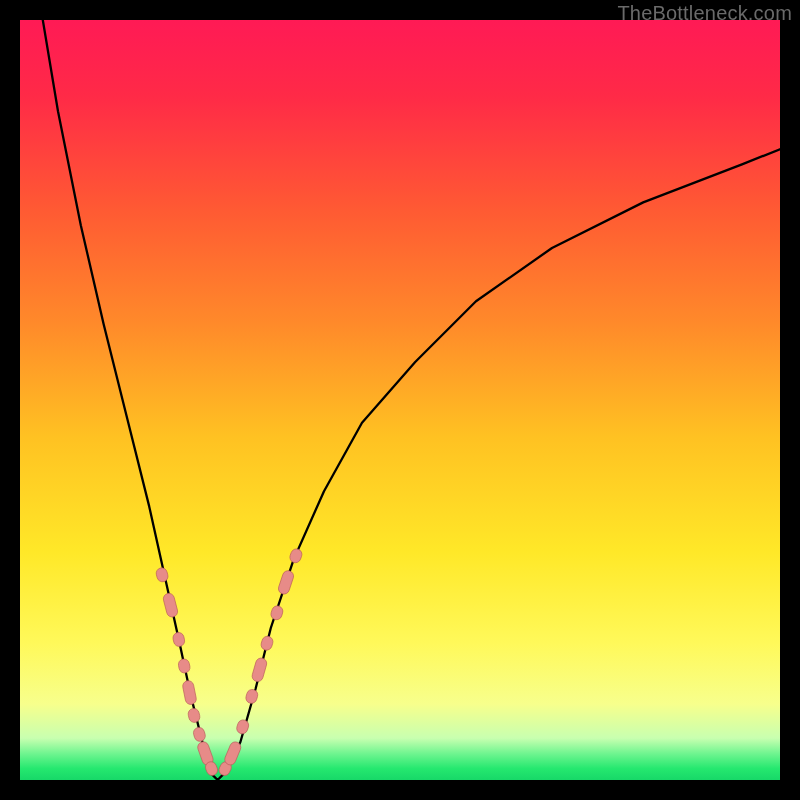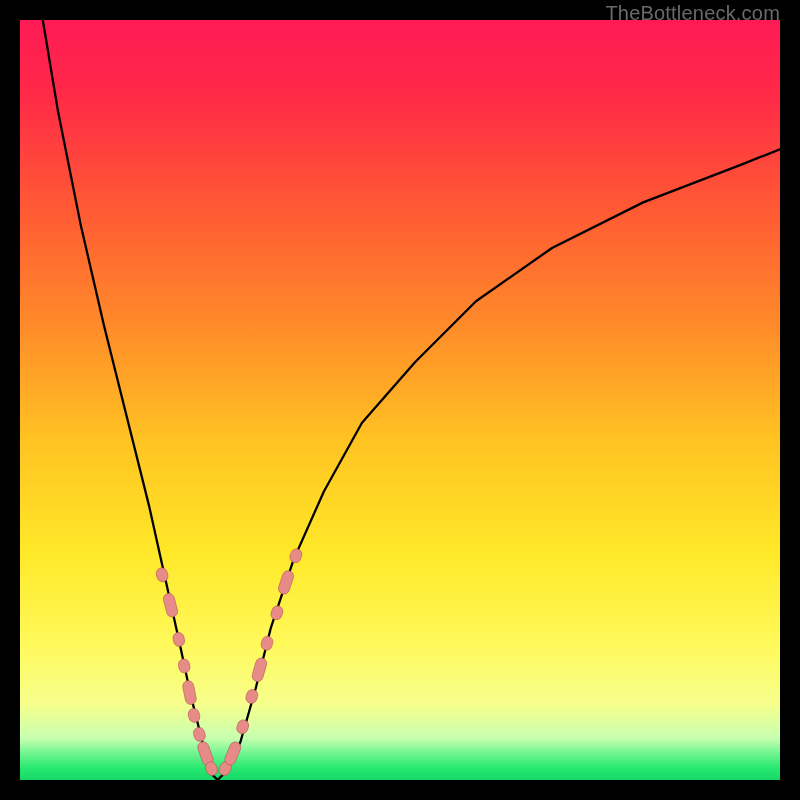--- a/index.html
+++ b/index.html
@@ -22,21 +22,21 @@
     position: absolute;
     top: 20px;
     left: 20px;
     width: 760px;
     height: 760px;
     overflow: hidden;
   }
   .watermark {
     position: absolute;
     top: 2px;
-    right: 20px;
+    right: 8px;
     color: #6a6a6a;
     font-size: 20px;
     letter-spacing: 0.2px;
     font-weight: 500;
   }
   svg { display: block; }
 </style>
 </head>
 <body>
 

